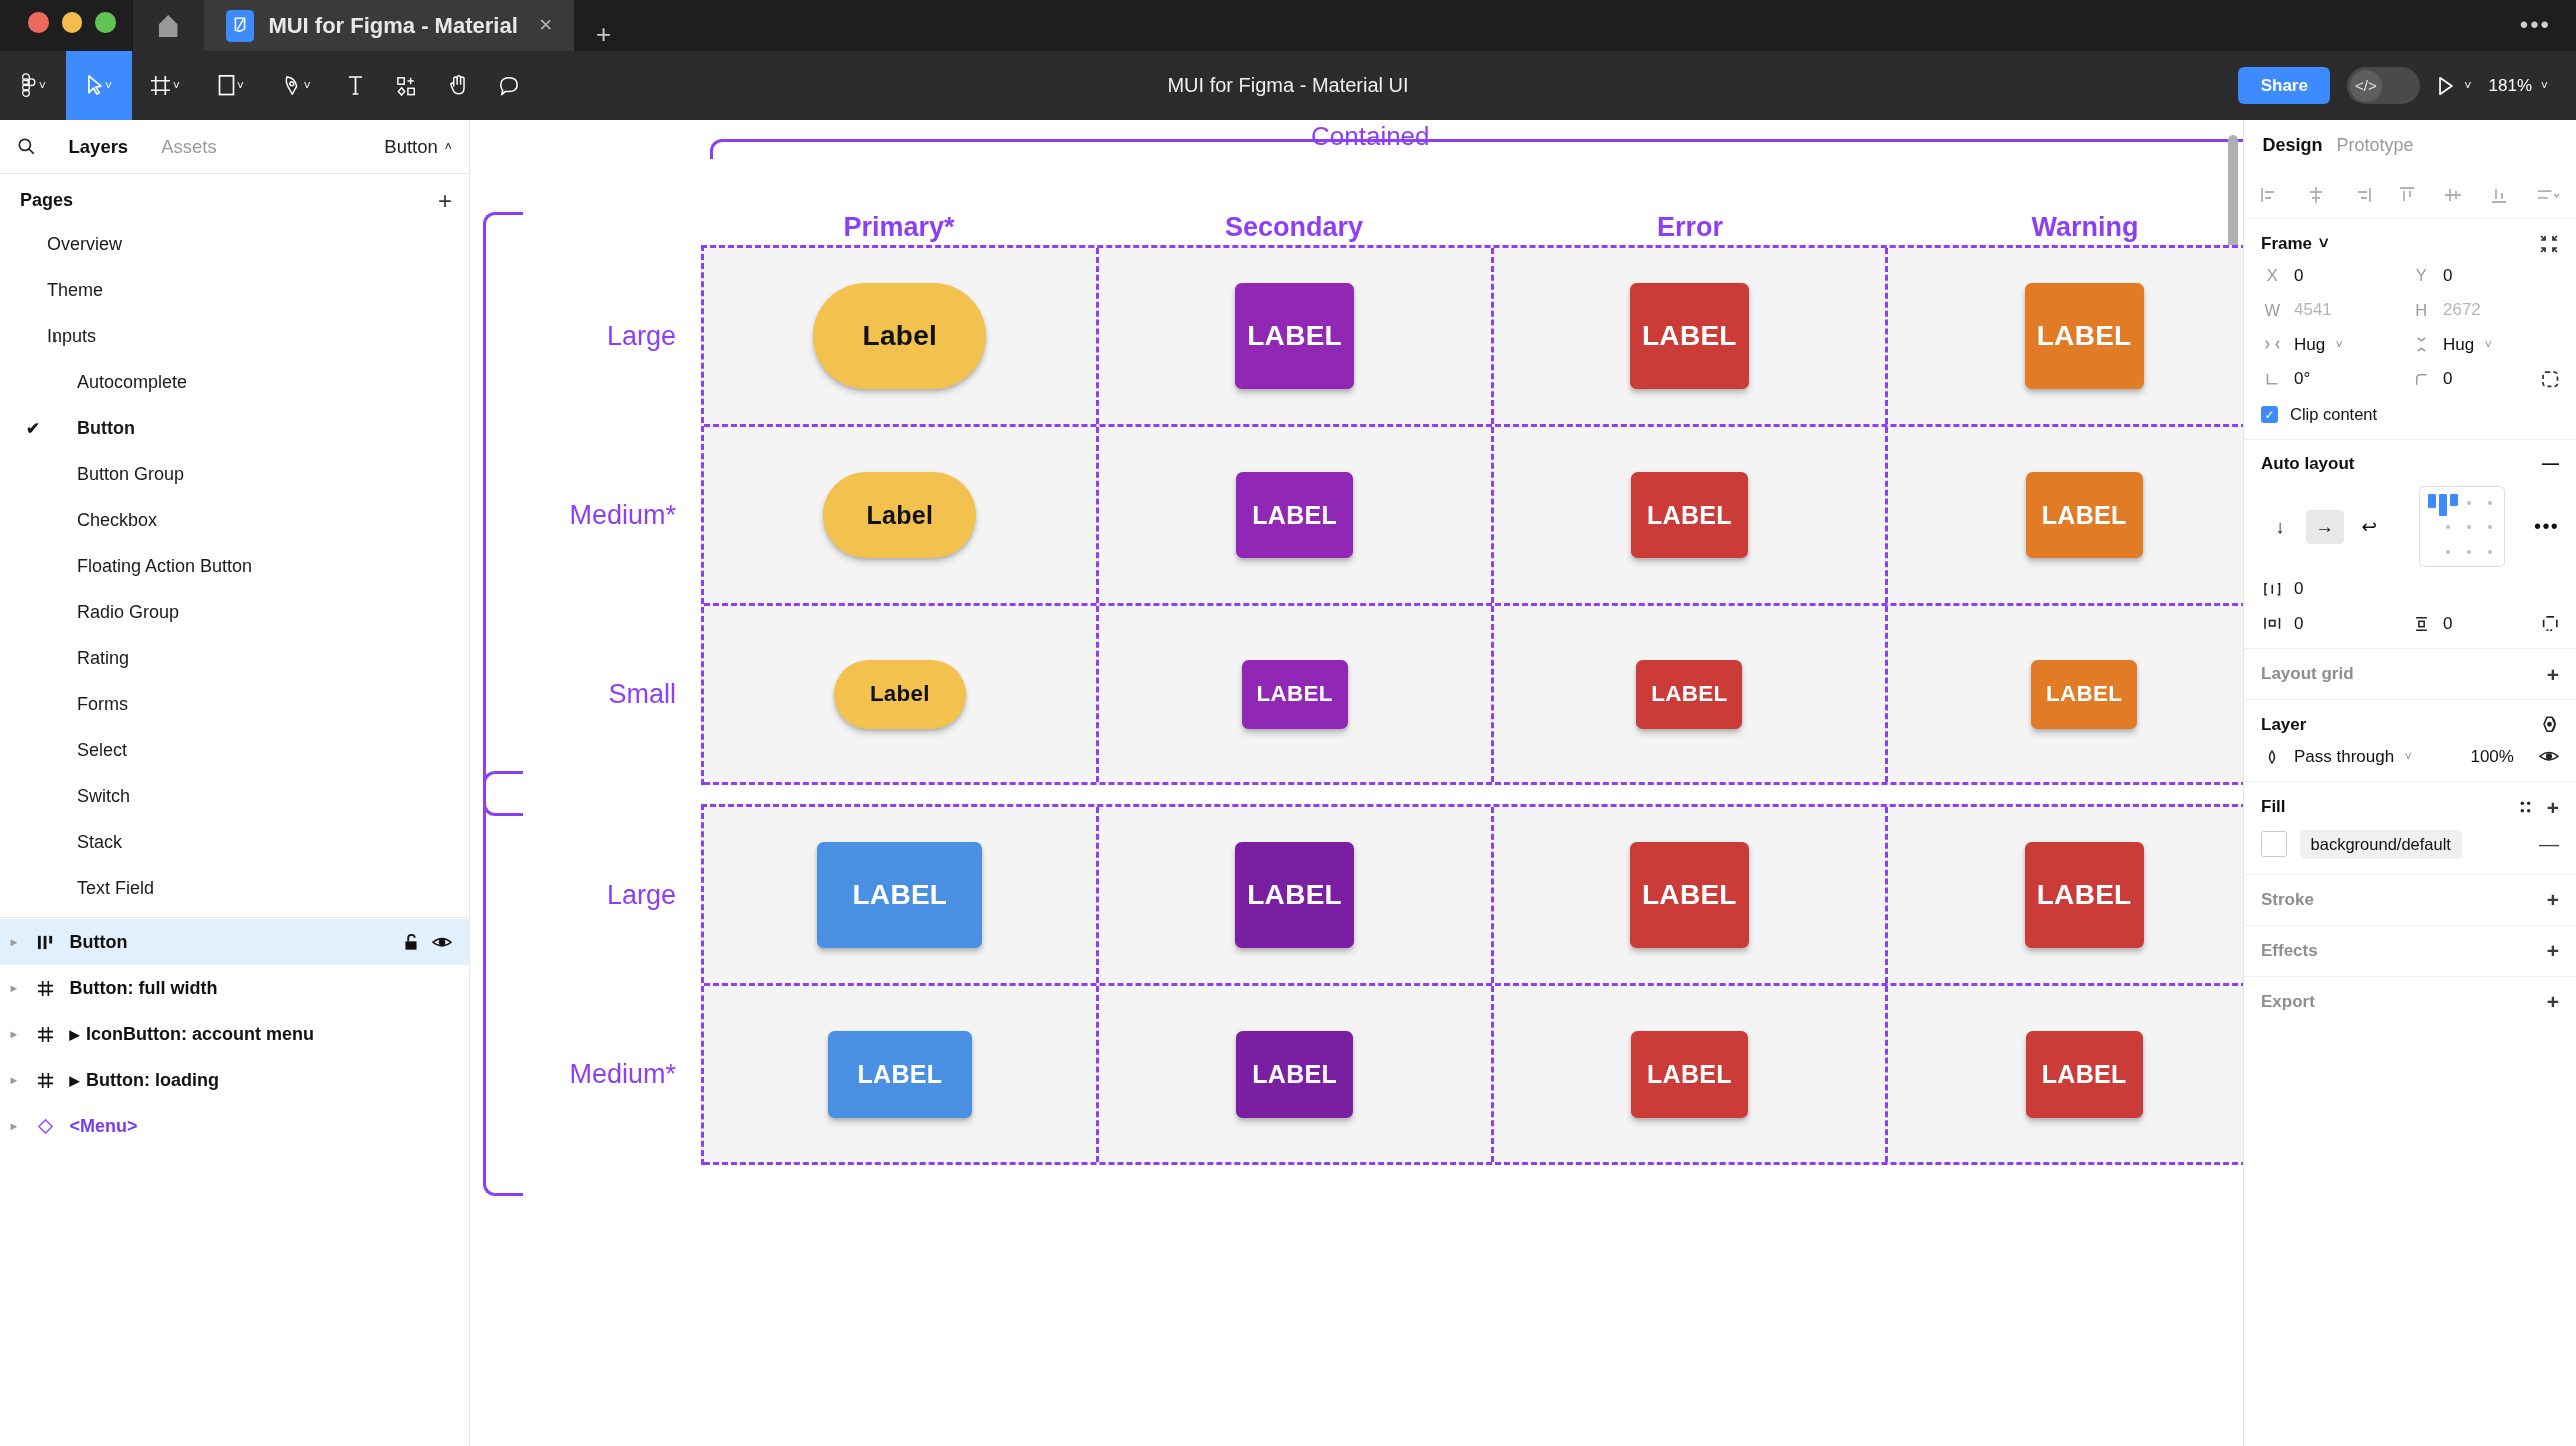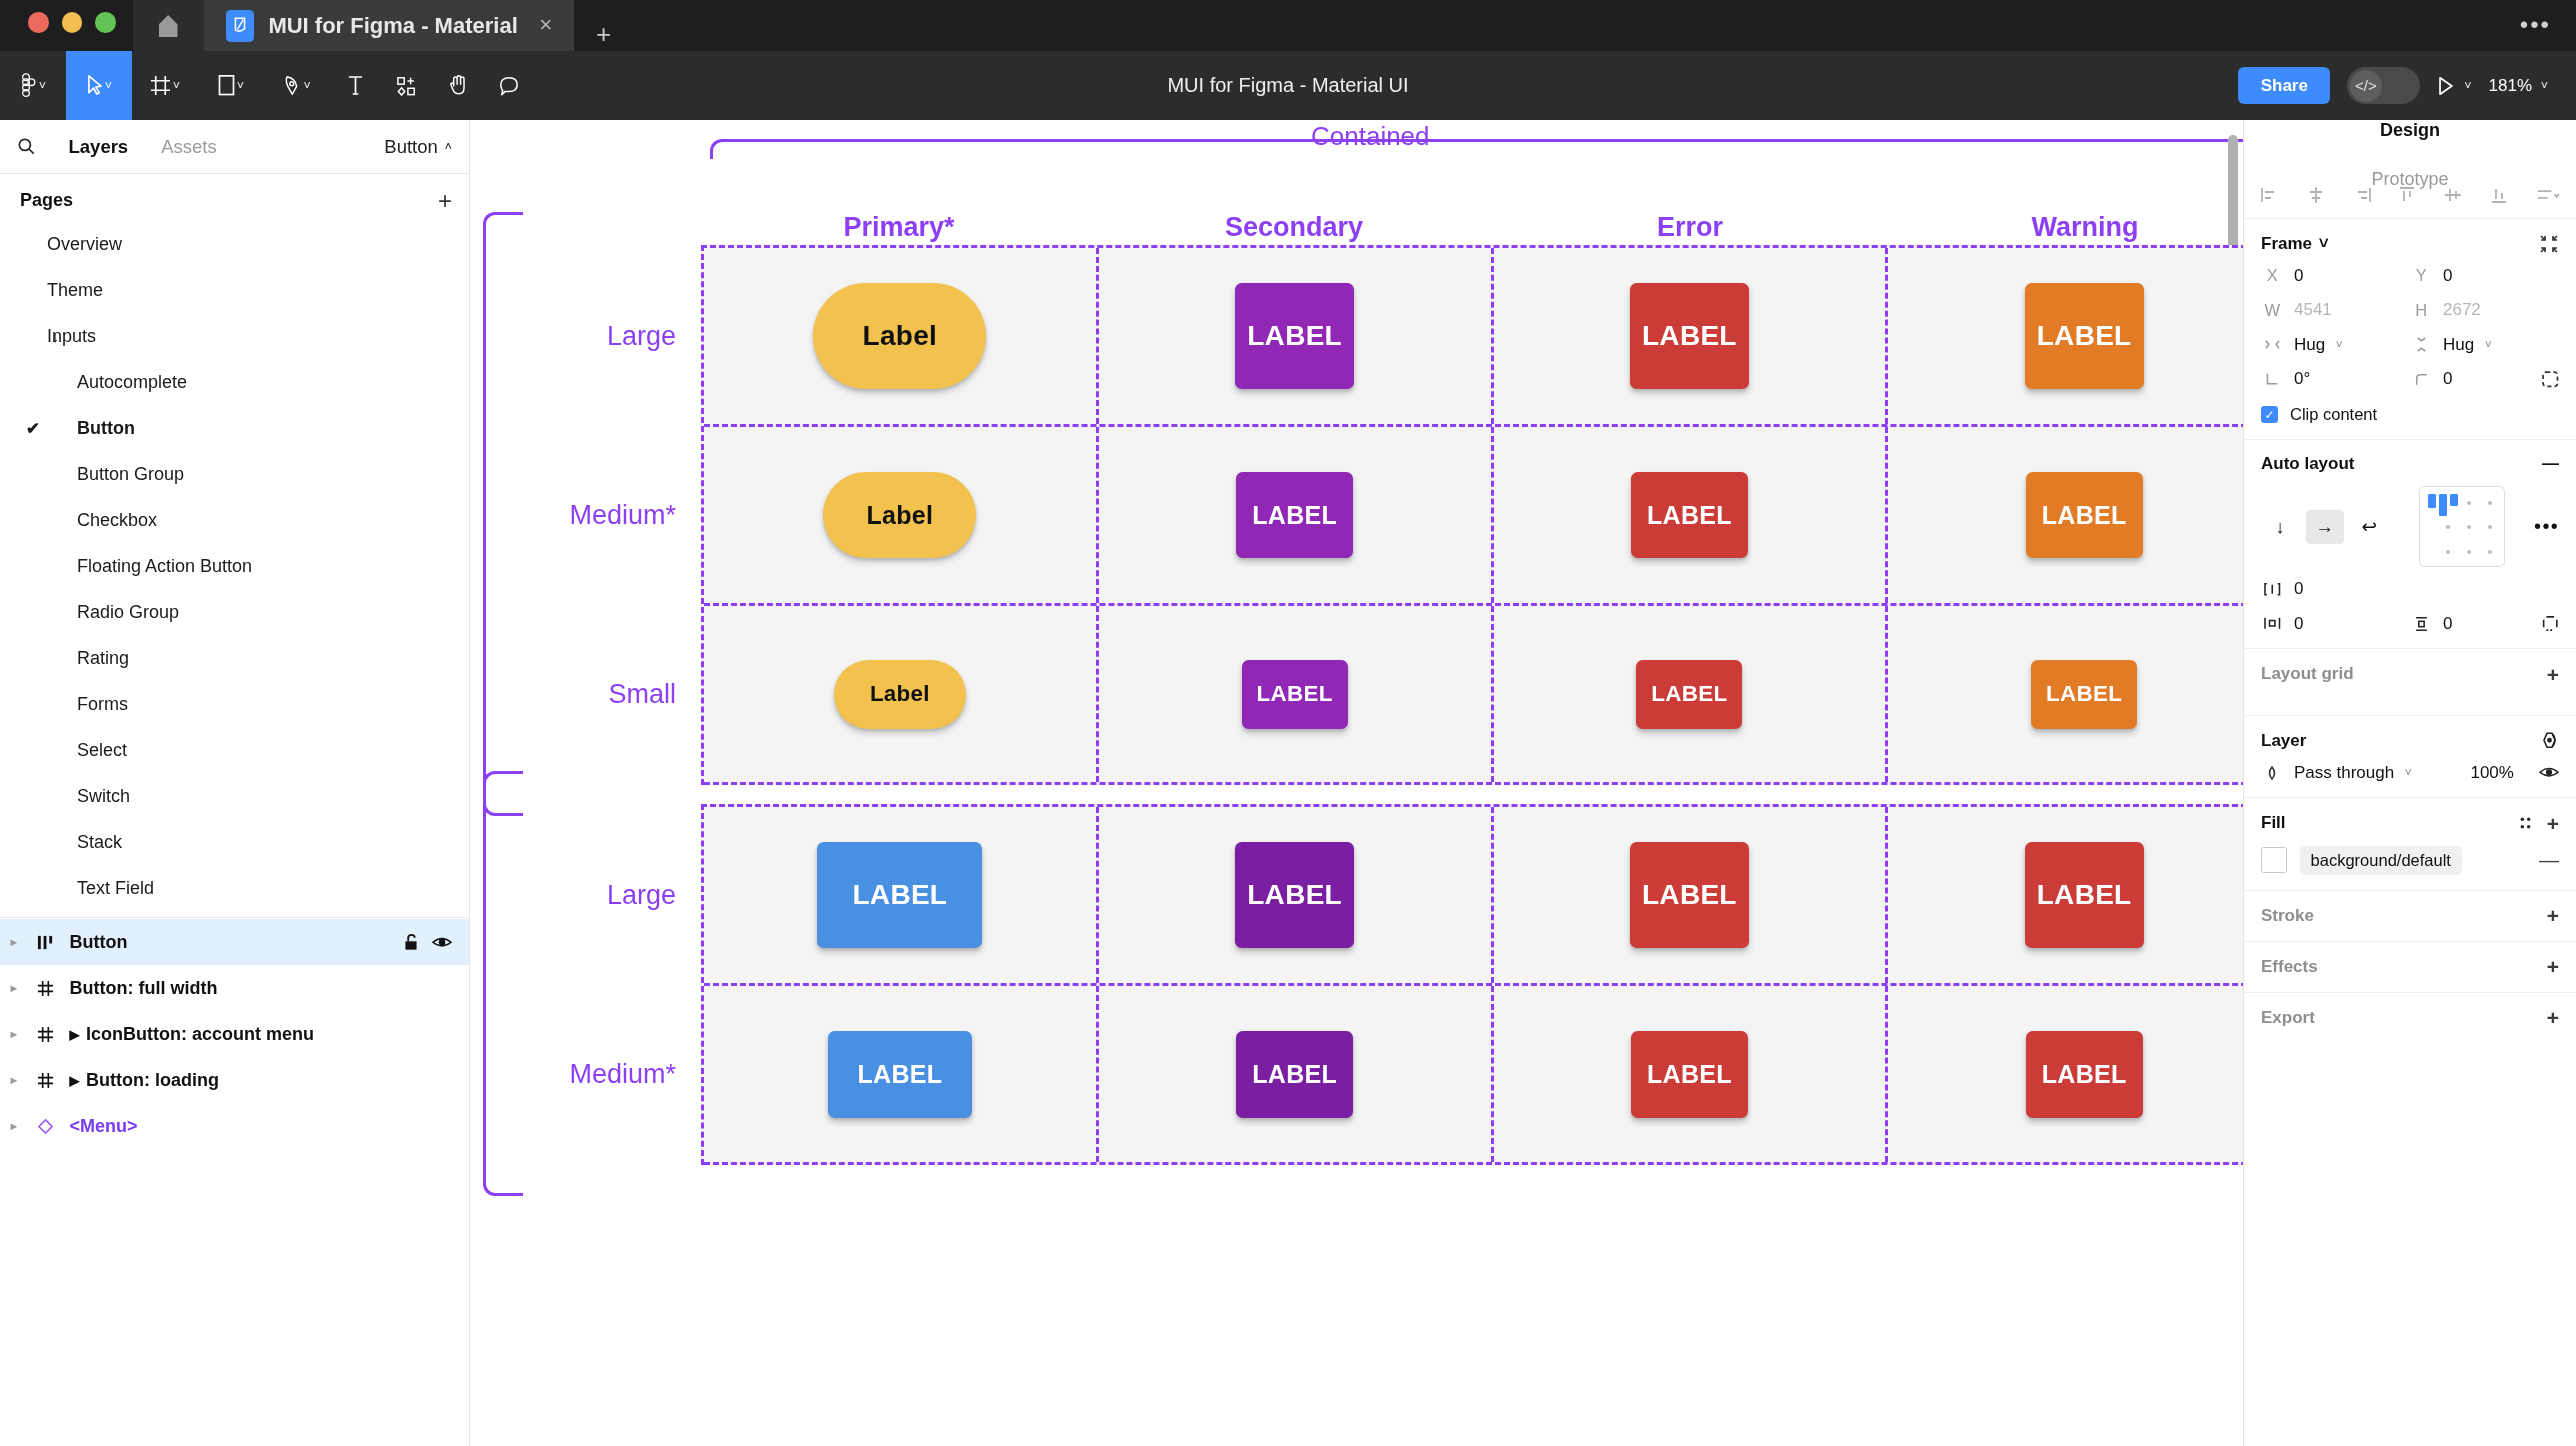--- a/index.html
+++ b/index.html
@@ -210,21 +210,21 @@
   }
   .mbtn.pill { border-radius: 659px; }
 
   
   .right-panel {
     width: 333px; flex: 0 0 333px; background: #fff;
     border-left: 0.7px solid #e4e4e4;
     display: flex; flex-direction: column;
     font-size: 16.5px; color: #111;
   }
-  .rp-tabs { height: 51px; display: flex; align-items: center; gap: 28px; padding: 0 18.5px; flex-direction: column; }
+  .rp-tabs { height: 51px; display: flex; align-items: center; gap: 14px; padding: 0 18.5px; }
   .rp-tab { font-size: 18px; color: #9a9a9a; }
   .rp-tab.active { color: #111; font-weight: 700; }
   .rp-align { height: 48px; display: flex; align-items: center; justify-content: space-between; padding: 0 16px; border-bottom: 0.7px solid #eee; }
   .rp-sec { padding: 14.5px 17px; border-bottom: 0.7px solid #eee; }
   .rp-sec.nb { border-bottom: none; }
   .rp-sec-head { display: flex; align-items: center; font-weight: 700; font-size: 17px; margin-bottom: 12px; }
   .rp-sec-head .muted { color: #8e8e8e; font-weight: 700; }
   .rp-sec-head .right { margin-left: auto; display: flex; align-items: center; gap: 13px; }
   .rp-grid2 { display: grid; grid-template-columns: 1fr 1fr; row-gap: 14.5px; }
   .rp-field { display: flex; align-items: center; gap: 10.6px; }
@@ -792,21 +792,21 @@
               <svg width="18.5" height="17" viewBox="0 0 18 18" fill="none" stroke="#222" stroke-width="1.7">
                 <path d="M2 5 L2 13 M16 5 L16 13 M5 2 L13 2"></path>
                 <path d="M5 16 L13 16" stroke-dasharray="2 2"></path>
               </svg>
             </span>
         </div>
       </div>
     </div>
 
     <div class="rp-sec">
-      <div class="rp-sec-head" style="margin-bottom:16px">
+      <div class="rp-sec-head" style="margin-bottom:0">
         <span class="muted">Layout grid</span>
         <span class="right plus">+</span>
       </div>
     </div>
 
     <div class="rp-sec">
       <div class="rp-sec-head">
         <span>Layer</span>
         <span class="right">
             <svg width="20" height="18.5" viewBox="0 0 20 18" fill="none" stroke="#222" stroke-width="1.6">

